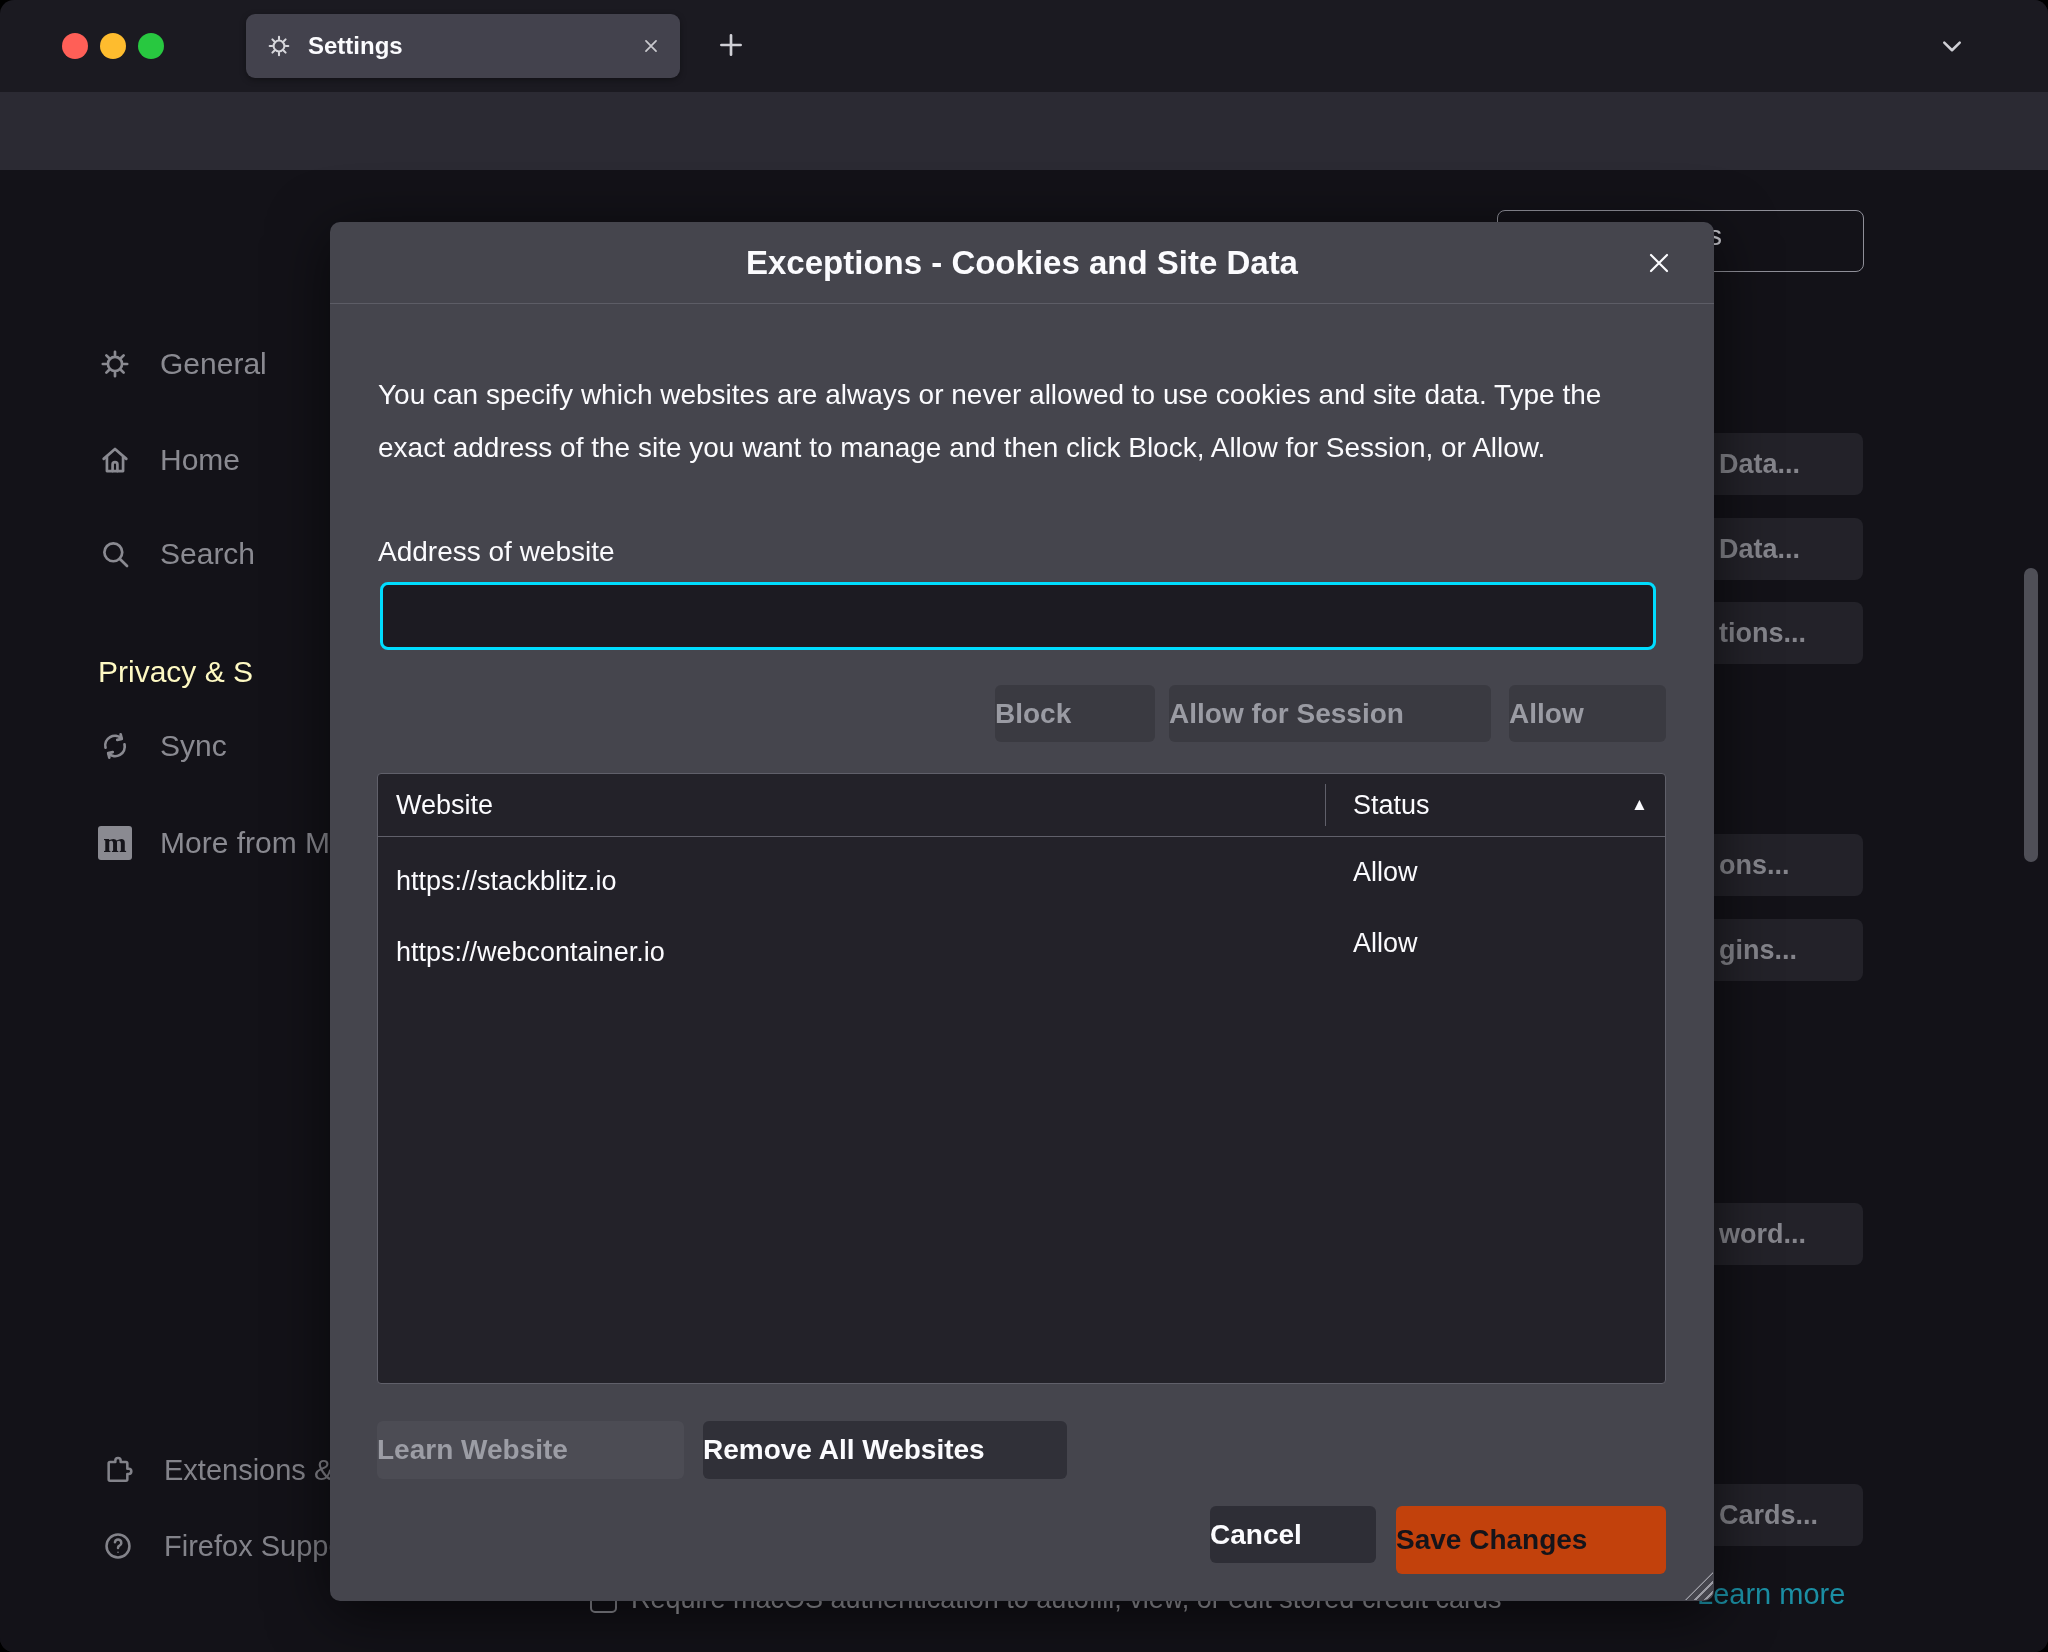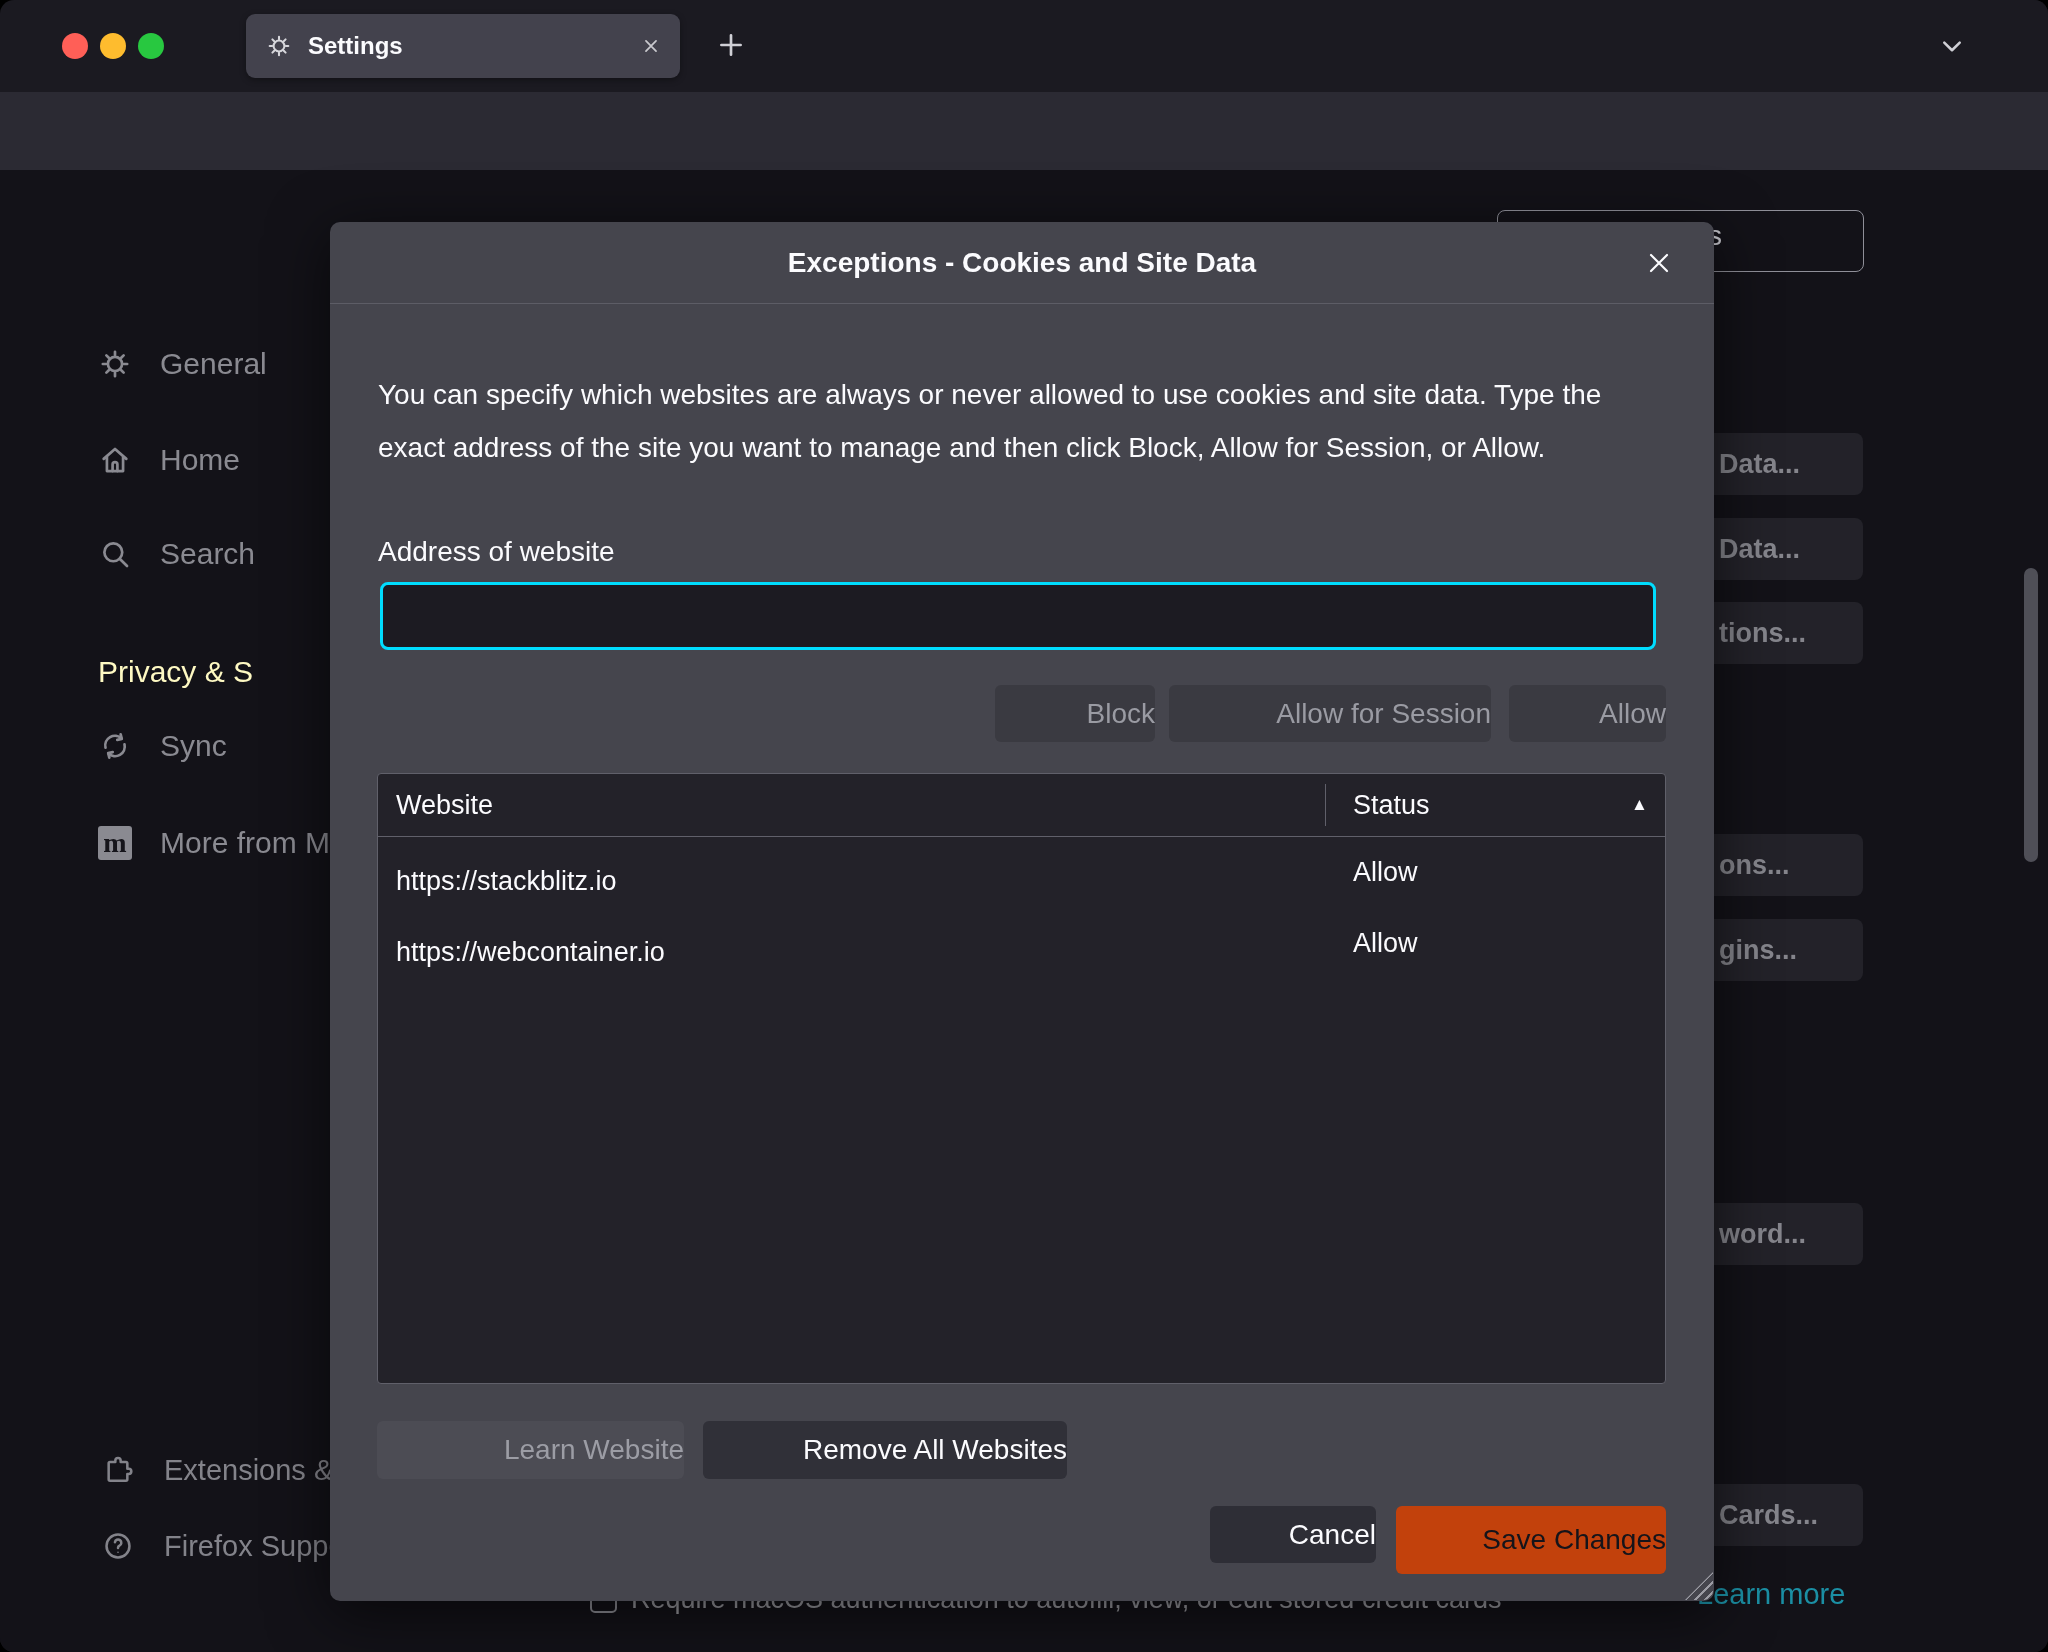--- a/index.html
+++ b/index.html
@@ -53,27 +53,27 @@
           color:#85858c;font-size:27px;font-weight:600;display:flex;align-items:center;padding-left:159px;white-space:nowrap;overflow:hidden;}
   .scrollthumb{position:absolute;left:2024px;top:398px;width:14px;height:294px;background:#4f4f57;border-radius:7px;}
   .autofill-row{position:absolute;left:590px;top:1414px;display:flex;align-items:flex-start;gap:14px;color:#9b9ba1;font-size:27px;}
   .cbox{width:27px;height:27px;border:2px solid #8f8f96;border-radius:5px;box-sizing:border-box;margin-top:2px;flex:none;}
   .learnmore{position:absolute;left:1697px;top:1408px;color:#1b8fa4;font-size:29px;}
 
   
   .dlg{position:absolute;left:330px;top:52px;width:1384px;height:1379px;background:#45454d;border-radius:10px;
        box-shadow:0 12px 60px rgba(0,0,0,.6);z-index:10;color:#fbfbfe;}
   .dlg-header{position:absolute;top:0;left:0;right:0;height:81px;border-bottom:1px solid #5d5d66;display:flex;align-items:center;justify-content:center;}
-  .dlg-title{font-size:28px;font-weight:700;}
+  .dlg-title{font-size:33px;font-weight:700;}
   .dlg-close{position:absolute;right:36px;top:22px;width:38px;height:38px;color:#fbfbfe;display:flex;align-items:center;justify-content:center;}
   .dlg-desc{position:absolute;left:48px;top:118px;width:1266px;font-size:28px;line-height:53px;}
   .addr-label{position:absolute;left:48px;top:314px;font-size:28px;}
   .addr-input{position:absolute;left:50px;top:360px;width:1276px;height:68px;box-sizing:border-box;background:#1c1b22;
               border:3px solid #00ddff;border-radius:8px;color:#fbfbfe;font-size:28px;padding:0 18px;outline:none;font-family:"Liberation Sans",sans-serif;}
-  .btn{display:flex;align-items:center;justify-content:flex-end;border-radius:6px;font-size:28px;font-weight:400;box-sizing:border-box;white-space:nowrap;}
+  .btn{display:flex;align-items:center;justify-content:flex-start;border-radius:6px;font-size:28px;font-weight:700;box-sizing:border-box;white-space:nowrap;}
   .btn.disabled{background:#3a3a41;color:#9a9ba3;}
   .act-block{position:absolute;left:665px;top:463px;width:160px;height:57px;}
   .act-afs{position:absolute;left:839px;top:463px;width:322px;height:57px;}
   .act-allow{position:absolute;left:1179px;top:463px;width:157px;height:57px;}
   .tbl{position:absolute;left:47px;top:551px;width:1289px;height:611px;background:#232229;border:1px solid #60606a;border-radius:4px;box-sizing:border-box;overflow:hidden;}
   .tbl-head{position:relative;height:62px;border-bottom:1px solid #60606a;font-size:27px;}
   .th-website{position:absolute;left:18px;top:0;line-height:62px;}
   .th-status{position:absolute;left:975px;top:0;line-height:62px;}
   .col-div{position:absolute;left:947px;top:10px;bottom:10px;width:1px;background:#60606a;}
   .sort-arrow{position:absolute;left:1253px;top:0;line-height:62px;font-size:17px;color:#fbfbfe;}

